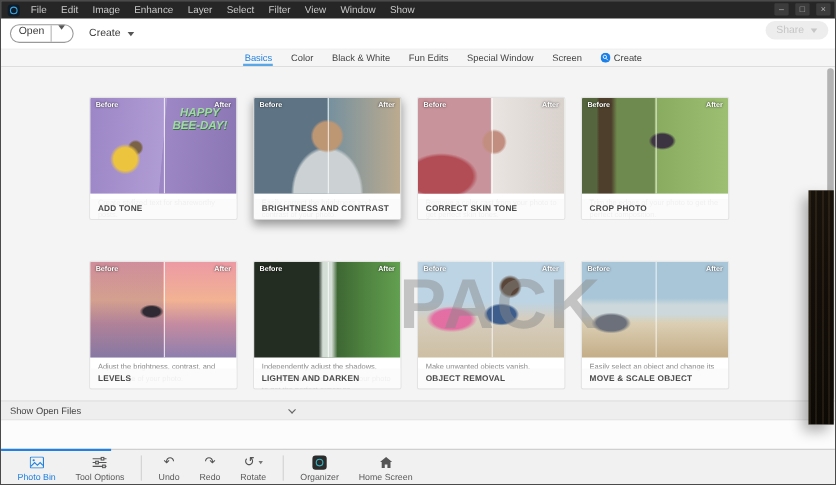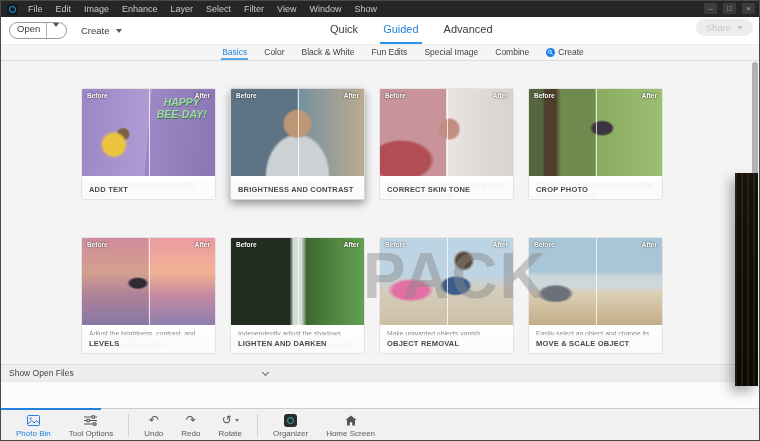--- a/index.html
+++ b/index.html
@@ -153,49 +153,44 @@
   <div class="actionbar">
     <div class="open-btn">
       <span>Open</span>
       <span class="vsep"></span>
       <span class="caret"></span>
     </div>
     <div class="create-btn">
       <span>Create</span>
       <span class="caret"></span>
     </div>
-    <div class="main-tabs" id="main-tabs">
-        <span class="main-tab">Quick</span>
-        <span class="main-tab active">Guided</span>
-        <span class="main-tab">Advanced</span>
-      </div>
     <div class="share-btn">
       <span>Share</span>
       <span class="caret"></span>
     </div>
   </div>
 
   <div class="subtabbar" id="subtabs">
       <span class="subtab active">
         <span>Basics</span>
       </span>
       <span class="subtab">
         <span>Color</span>
       </span>
       <span class="subtab">
         <span>Black &amp; White</span>
       </span>
       <span class="subtab">
         <span>Fun Edits</span>
       </span>
       <span class="subtab">
-        <span>Special Image</span>
-      </span>
-      <span class="subtab">
-        <span>Combine</span>
+        <span>Special Window</span>
+      </span>
+      <span class="subtab">
+        <span>Screen</span>
       </span>
       <span class="subtab">
         <span style="display: inline-flex;">
           <svg width="9" height="9" viewBox="0 0 10 10">
             <circle cx="5" cy="5" r="5" fill="#1a7fe8"></circle>
             <circle cx="4.3" cy="4.1" r="1.7" fill="none" stroke="#fff" stroke-width="0.9"></circle>
             <line x1="5.5" y1="5.5" x2="7.3" y2="7.5" stroke="#fff" stroke-width="0.9"></line>
           </svg>
         </span>
         <span>Create</span>
@@ -203,21 +198,21 @@
     </div>
 
   <div class="content">
     <div class="row row1" id="row1">
   <div class="card">
     <div class="card-img img-bee-flower-photo">
       <span class="lbl before">Before</span>
       <span class="lbl after">After</span>
     <div class="happy-text">HAPPY BEE-DAY!</div>
           </div>
-    <div class="card-title">ADD TEXT</div>
+    <div class="card-title">ADD TONE</div>
     <div class="card-desc">Create stylized text for shareworthy posts.</div>
   </div>
 
   <div class="card elevated">
     <div class="card-img img-man-portrait-photo">
       <span class="lbl before">Before</span>
       <span class="lbl after">After</span>
     </div>
     <div class="card-title">BRIGHTNESS AND CONTRAST</div>
     <div class="card-desc">Easily correct the brightness and contrast of your photo.</div>

